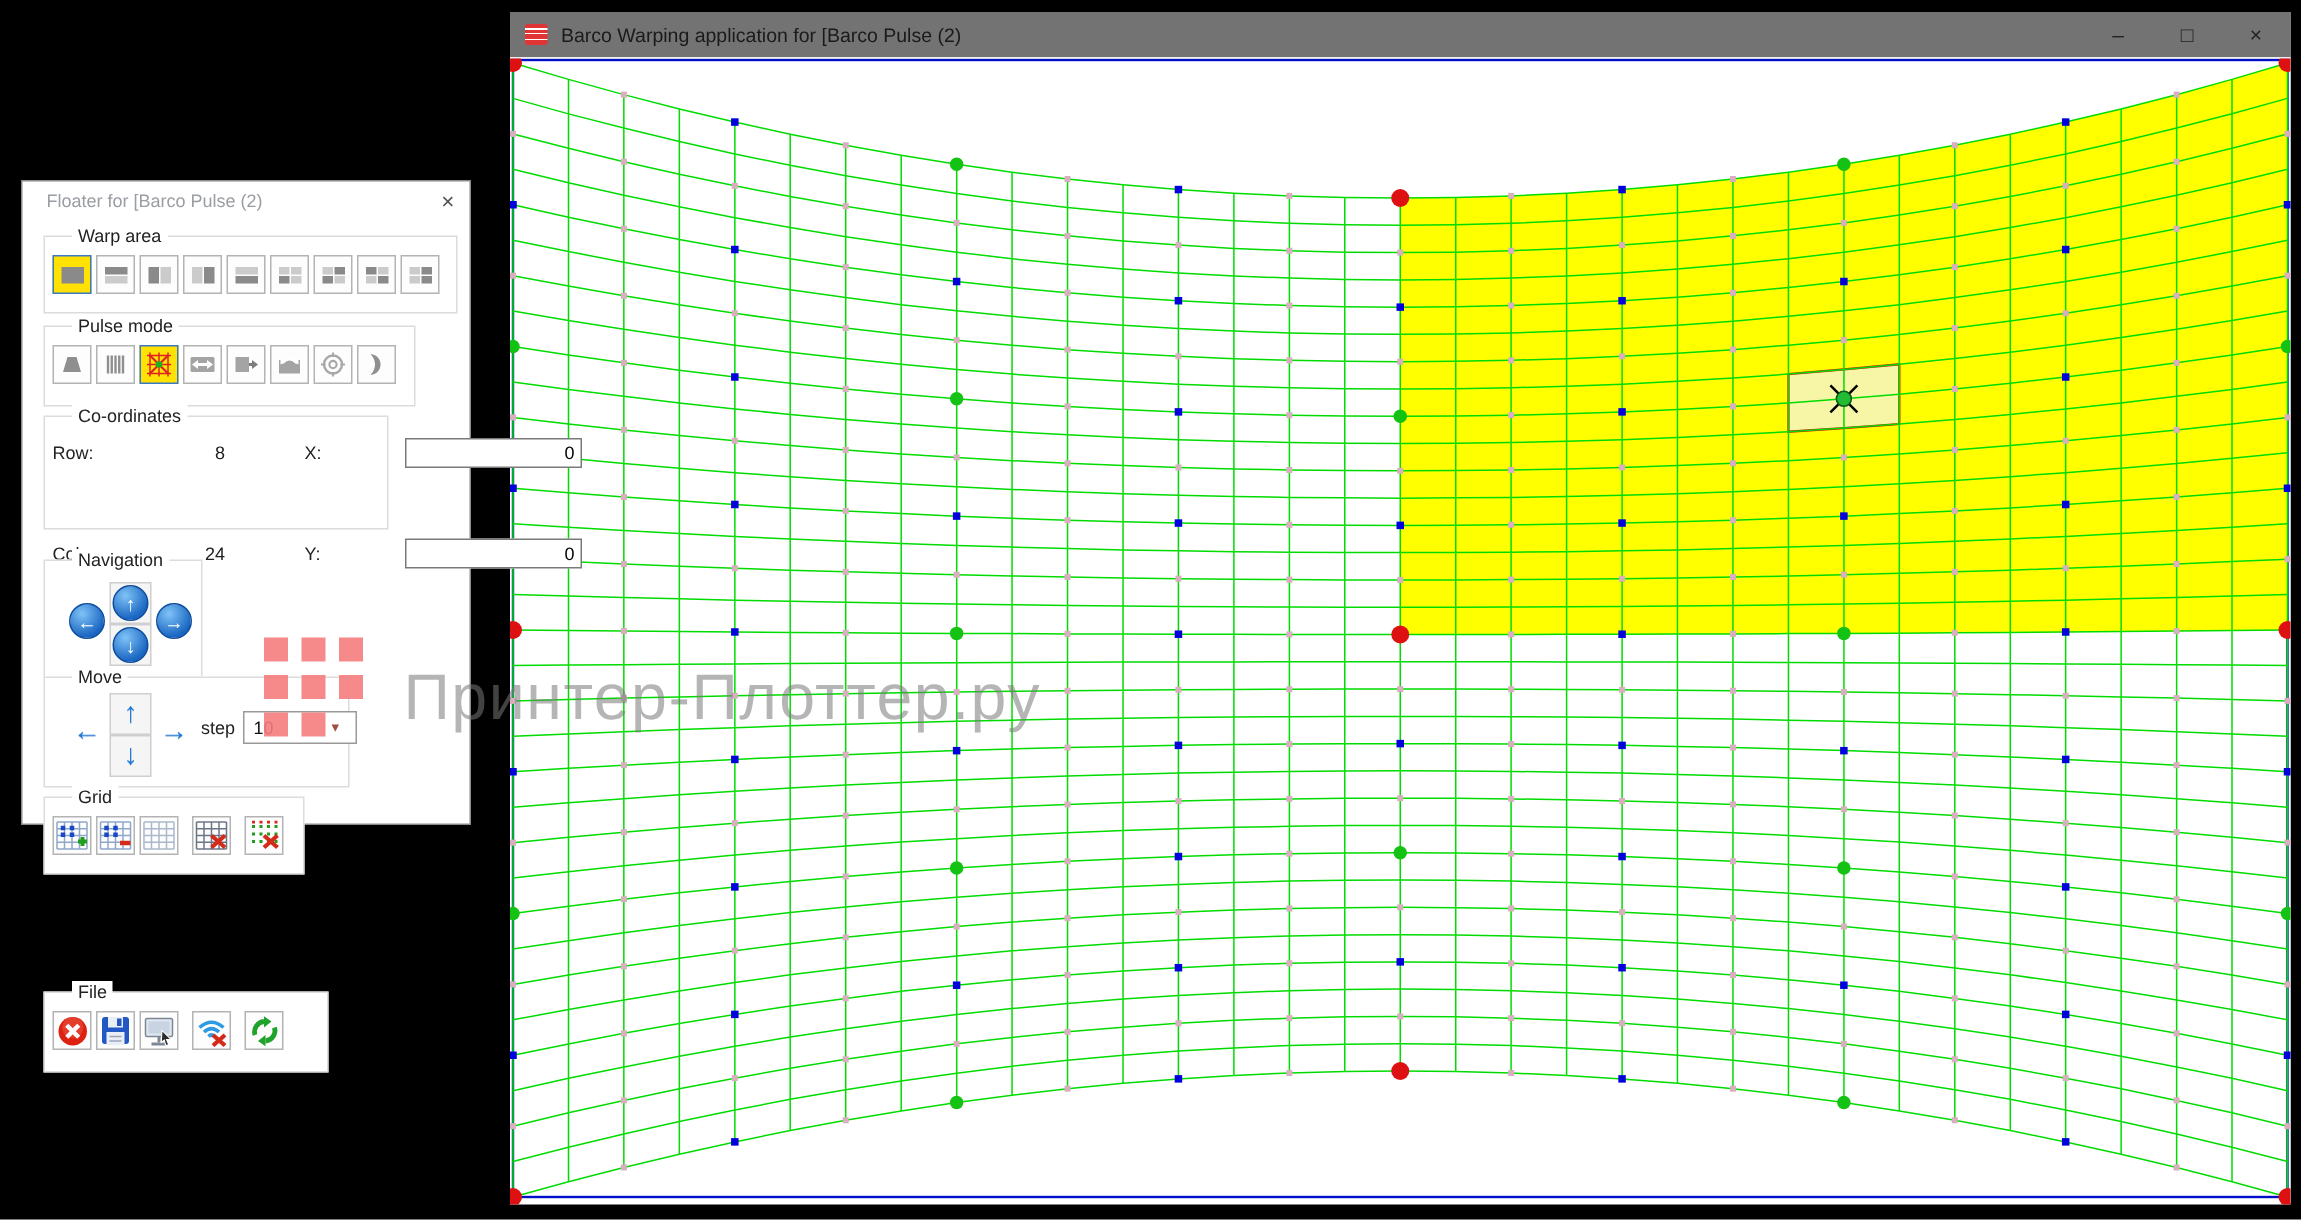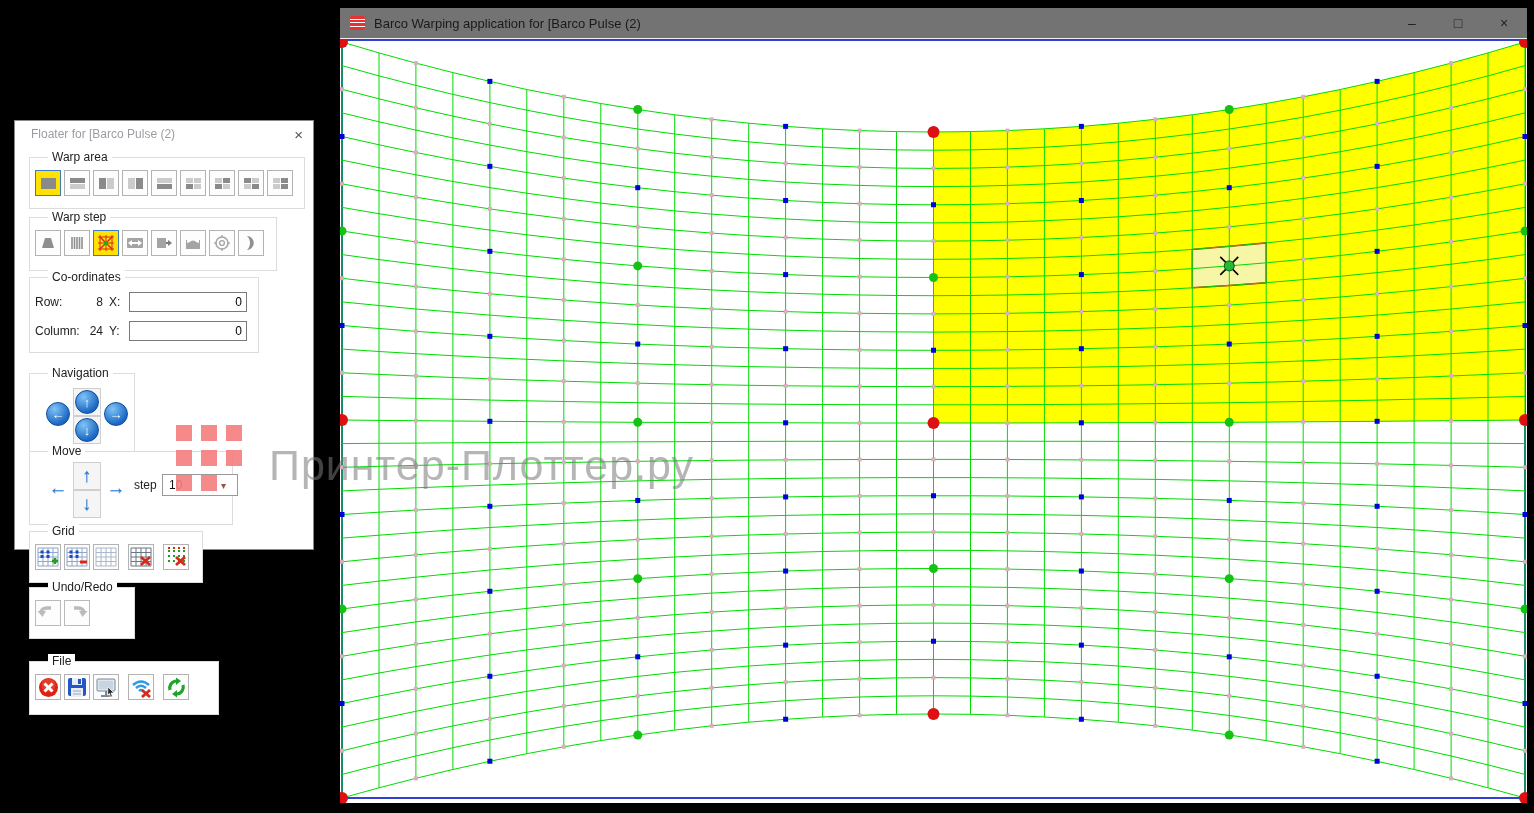--- a/index.html
+++ b/index.html
@@ -36,21 +36,21 @@
   .navframe{position:absolute;width:28px;height:28px;border:1px solid #cfcfcf;background:#f5f5f5;
             display:flex;align-items:center;justify-content:center;box-sizing:border-box;}
   .noframe{border:none;background:transparent;}
   .navcirc{width:24px;height:24px;border-radius:50%;flex:none;
            background:radial-gradient(circle at 35% 28%,#7fc3f7,#1a66c2 72%);
            border:1px solid #0d4d9e;color:#fff;font-size:13px;font-weight:bold;
            display:flex;align-items:center;justify-content:center;box-sizing:border-box;}
   .movearr{font-size:19px;font-weight:bold;color:#2477d2;text-shadow:0 1px 0 #9cc4ea;}
   .lbl{font-size:12px;color:#222;}
   .coordgrid{display:grid;grid-template-columns:48px 26px 20px 118px;align-items:center;
-             row-gap:9px;padding:14px 0 0 5px;}
+             row-gap:9px;padding:14px 0 0 5px;gap:47px;}
   .cval{text-align:right;padding-right:6px;}
   .cinput{width:118px;height:20px;box-sizing:border-box;border:1px solid #7a7a7a;background:#fff;
           font-size:12px;text-align:right;padding:0 4px;font-family:"Liberation Sans",sans-serif;}
   #step-combo{width:76px;height:22px;border:1px solid #999;background:#fff;display:flex;
               align-items:center;box-sizing:border-box;}
   #step-combo .stepval{flex:1;font-size:12px;padding-left:6px;color:#111;}
   #step-combo .chev{width:16px;color:#a05040;font-size:10px;}
 
   
   #watermark{position:absolute;left:0;top:0;z-index:40;pointer-events:none;}
@@ -508,21 +508,21 @@
             <rect x="1" y="1" width="7" height="5" fill="#cbcbcb"></rect>
             <rect x="1" y="7" width="7" height="5" fill="#cbcbcb"></rect>
             <rect x="9" y="1" width="7" height="5" fill="#8a8a8a"></rect>
             <rect x="9" y="7" width="7" height="5" fill="#8a8a8a"></rect>
           </svg>
         </div>
       </div>
   </div>
 
   <div class="group" style="left:14px;top:96px;width:246px;height:52px;">
-    <span class="glabel">Warp step</span>
+    <span class="glabel">Pulse mode</span>
     <div class="btnrow" id="warp-mode-row">
         <div class="tbtn">
           <svg width="18" height="18">
             <polygon points="3,14 15,14 12,4 6,4" fill="#8f8f8f"></polygon>
           </svg>
         </div>
         <div class="tbtn">
           <svg width="18" height="18">
             <line x1="4" y1="3" x2="4" y2="15" stroke="#8f8f8f" stroke-width="1.6"></line>
             <line x1="6.5" y1="3" x2="6.5" y2="15" stroke="#8f8f8f" stroke-width="1.6"></line>
@@ -730,37 +730,20 @@
             <rect x="8" y="0" width="2" height="2" fill="#d42a1a"></rect>
             <rect x="13" y="0" width="2" height="2" fill="#d42a1a"></rect>
             <rect x="18" y="0" width="2" height="2" fill="#d42a1a"></rect>
     <line x1="11" y1="10" x2="20" y2="18" stroke="#d42a1a" stroke-width="2.8"></line>
             <line x1="20" y1="10" x2="11" y2="18" stroke="#d42a1a" stroke-width="2.8"></line>
           </svg>
         </div>
       </div>
   </div>
 
-  <div class="group" style="left:14px;top:466px;width:104px;height:50px;">
-    <span class="glabel">Undo/Redo</span>
-    <div class="btnrow" id="undo-row">
-        <div class="tbtn dis">
-          <svg width="22" height="18">
-            <path d="M4,9 Q4,4 10,4 L14,4" fill="none" stroke="#b4b4b4" stroke-width="3.4"></path>
-            <polygon points="4,8 0.5,8 5.5,14 9,8" fill="#b4b4b4" transform="translate(0,-1)"></polygon>
-          </svg>
-        </div>
-        <div class="tbtn dis">
-          <svg width="22" height="18">
-            <path d="M18,9 Q18,4 12,4 L8,4" fill="none" stroke="#b4b4b4" stroke-width="3.4"></path>
-            <polygon points="18,8 21.5,8 16.5,14 13,8" fill="#b4b4b4" transform="translate(0,-1)"></polygon>
-          </svg>
-        </div>
-      </div>
-  </div>
 
   <div class="group" style="left:14px;top:540px;width:188px;height:52px;">
     <span class="glabel">File</span>
     <div class="btnrow" id="file-row">
         <div class="tbtn">
           <svg width="21" height="21">
             <circle cx="10.5" cy="10.5" r="9.5" fill="#dd2211"></circle>
             <circle cx="10.5" cy="8" r="7" fill="#e8503e" opacity=".6"></circle>
     <line x1="6.5" y1="6.5" x2="14.5" y2="14.5" stroke="#fff" stroke-width="3"></line>
             <line x1="14.5" y1="6.5" x2="6.5" y2="14.5" stroke="#fff" stroke-width="3"></line>

